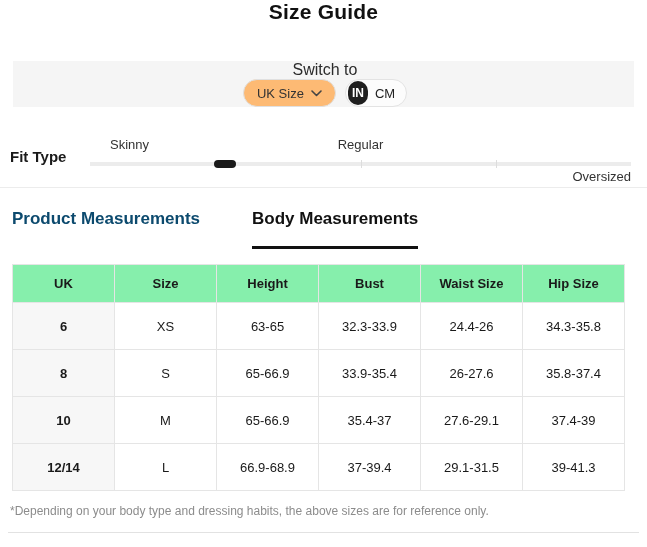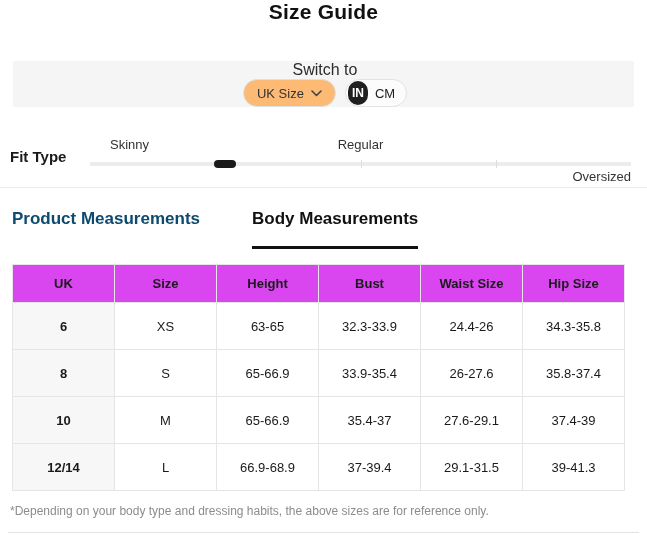--- a/index.html
+++ b/index.html
@@ -50,21 +50,21 @@
   .tabs{margin-top:21px;padding-left:12px;display:flex;gap:52px;font-size:17px;font-weight:bold;}
   .tab{cursor:pointer;}
   .tab.inactive{color:#0c4a6e;}
   .tab.active{color:#111;padding-bottom:17px;border-bottom:3px solid #111;}
   
   table.size-table{
     margin:15px 12px 0 12px;width:613px;border-collapse:collapse;table-layout:fixed;
     font-size:13px;color:#1a1a1a;
   }
   .size-table th,.size-table td{border:1px solid #e5e5e5;text-align:center;padding:0;}
-  .size-table th{height:37px;background:#d946ef;font-weight:bold;}
+  .size-table th{height:37px;background:#86efac;font-weight:bold;}
   .size-table td{height:46px;background:#fff;}
   .size-table td:first-child{background:#f7f7f7;font-weight:bold;}
   
   .footnote{margin:13px 10px 0 10px;font-size:12px;color:#8c8c8c;}
   .bottom-divider{margin:14px 8px 0 8px;border-top:1px solid #e2e2e2;height:0;}
 </style>
 </head>
 <body>
 
 <div class="page">

